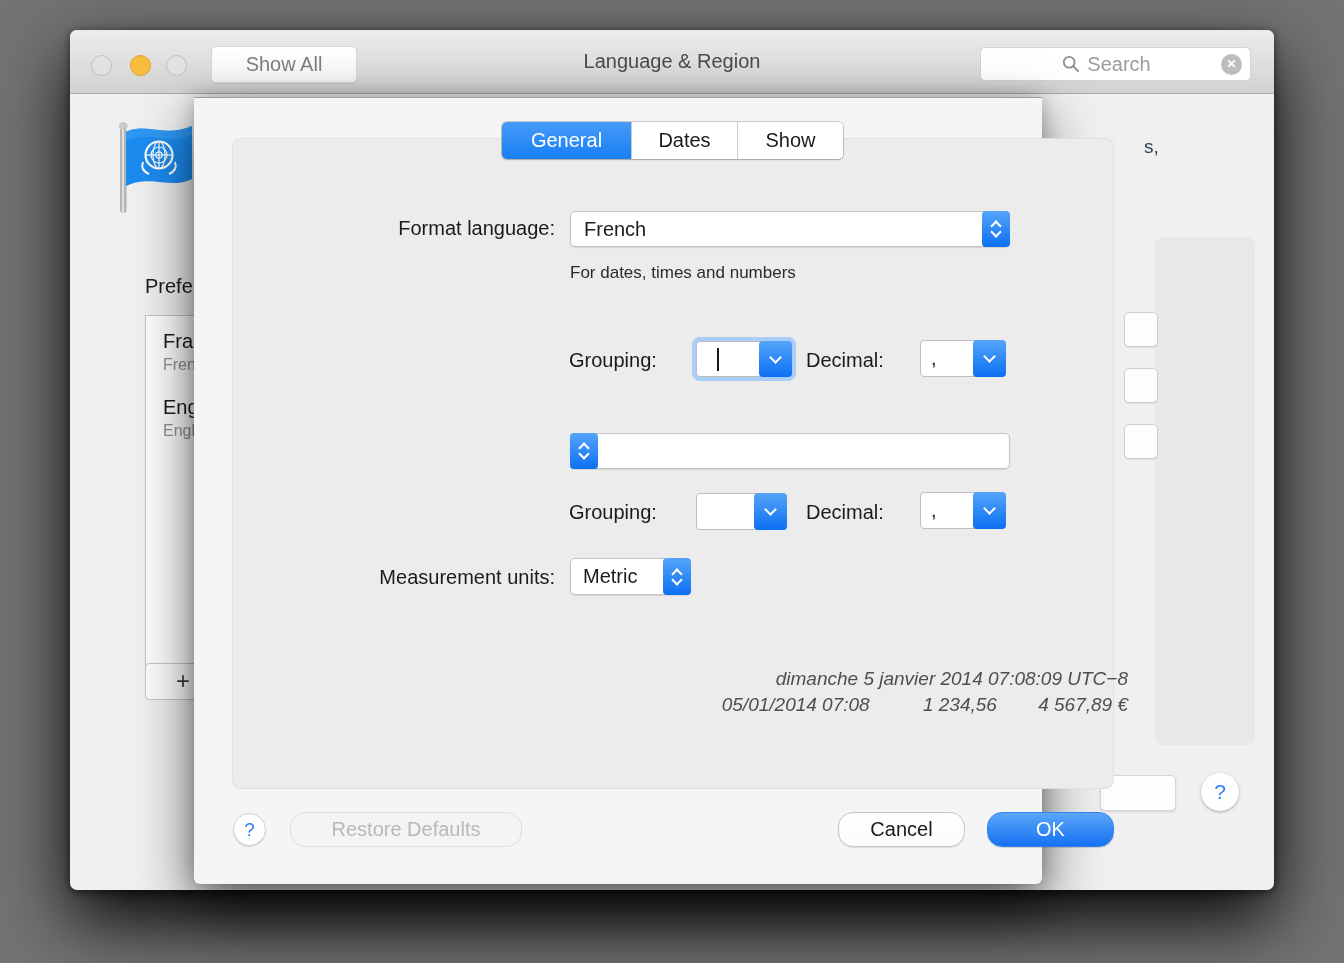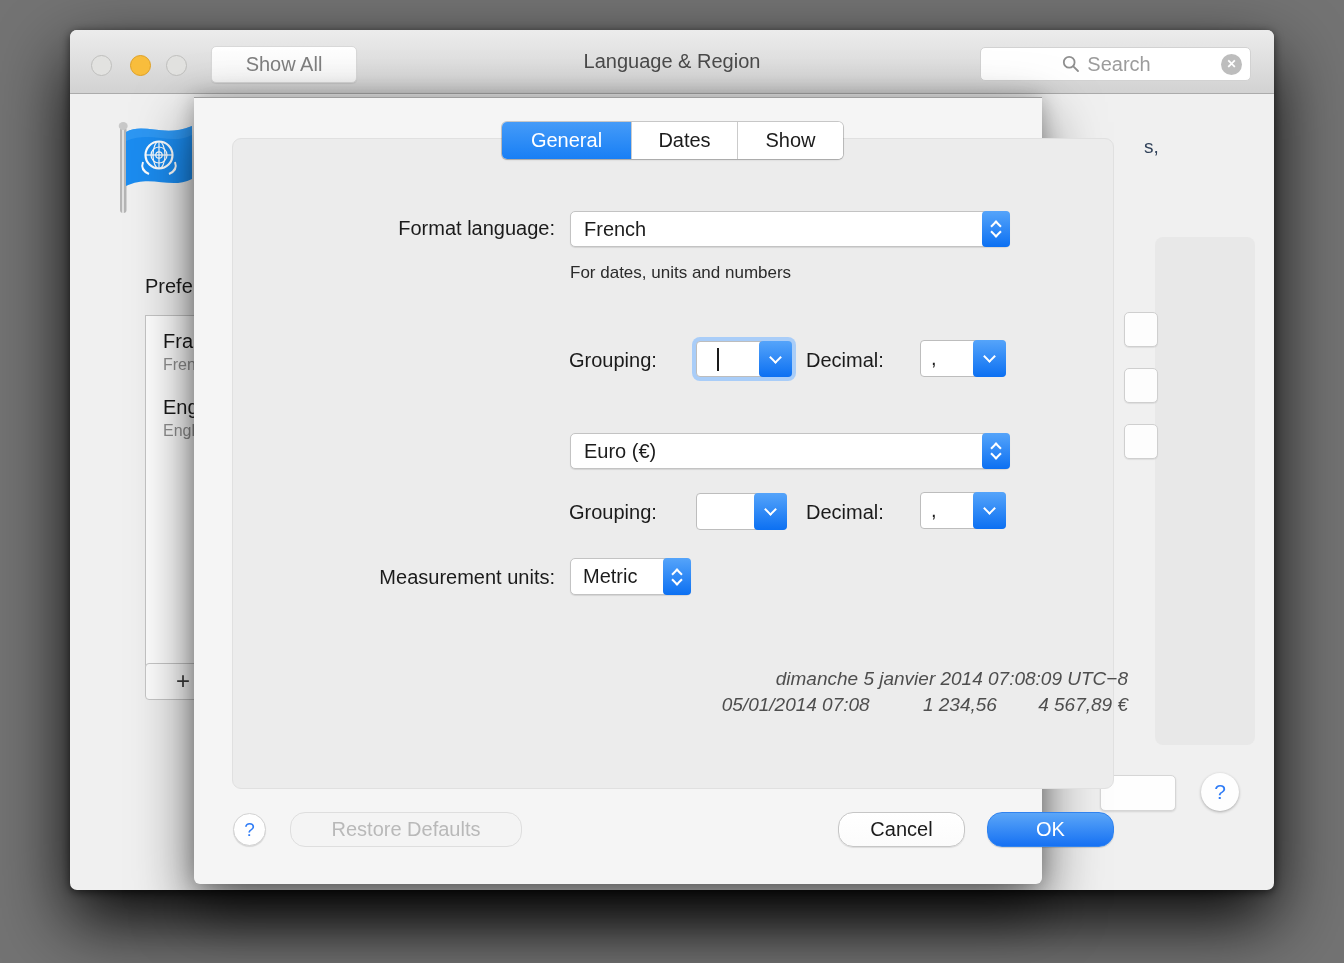--- a/index.html
+++ b/index.html
@@ -174,42 +174,41 @@
     </div>
 
     <div class="flabel" style="top:119px;">Format language:</div>
     <div class="popup" style="left:376px; top:113px; width:440px; height:36px;">
       <div class="val">French</div>
       <div class="cap">
         <div class="chv up"></div>
           <div class="chv down"></div>
       </div>
     </div>
-    <div class="hint">For dates, units and numbers</div>
+    <div class="hint">For dates, times and numbers</div>
 
     <div class="ilabel" style="left:375px; top:251px;">Grouping:</div>
     <div class="combo focused" style="left:502px; top:243px; width:96px; height:36px;">
       <div class="cval">
         <div class="caret"></div>
         <span> </span>
       </div>
       <div class="cbtn">
           <div class="chv down"></div>
         </div>
     </div>
     <div class="ilabel" style="left:612px; top:251px;">Decimal:</div>
     <div class="combo" style="left:726px; top:242px; width:86px; height:37px;">
       <div class="cval">,</div>
       <div class="cbtn">
           <div class="chv down"></div>
         </div>
     </div>
 
     <div class="popup" style="left:376px; top:335px; width:440px; height:36px;">
-      <div class="val">Euro (€)</div>
       <div class="cap">
         <div class="chv up"></div>
           <div class="chv down"></div>
       </div>
     </div>
 
     <div class="ilabel" style="left:375px; top:403px;">Grouping:</div>
     <div class="combo" style="left:502px; top:395px; width:91px; height:37px;">
       <div class="cval"> </div>
       <div class="cbtn">

